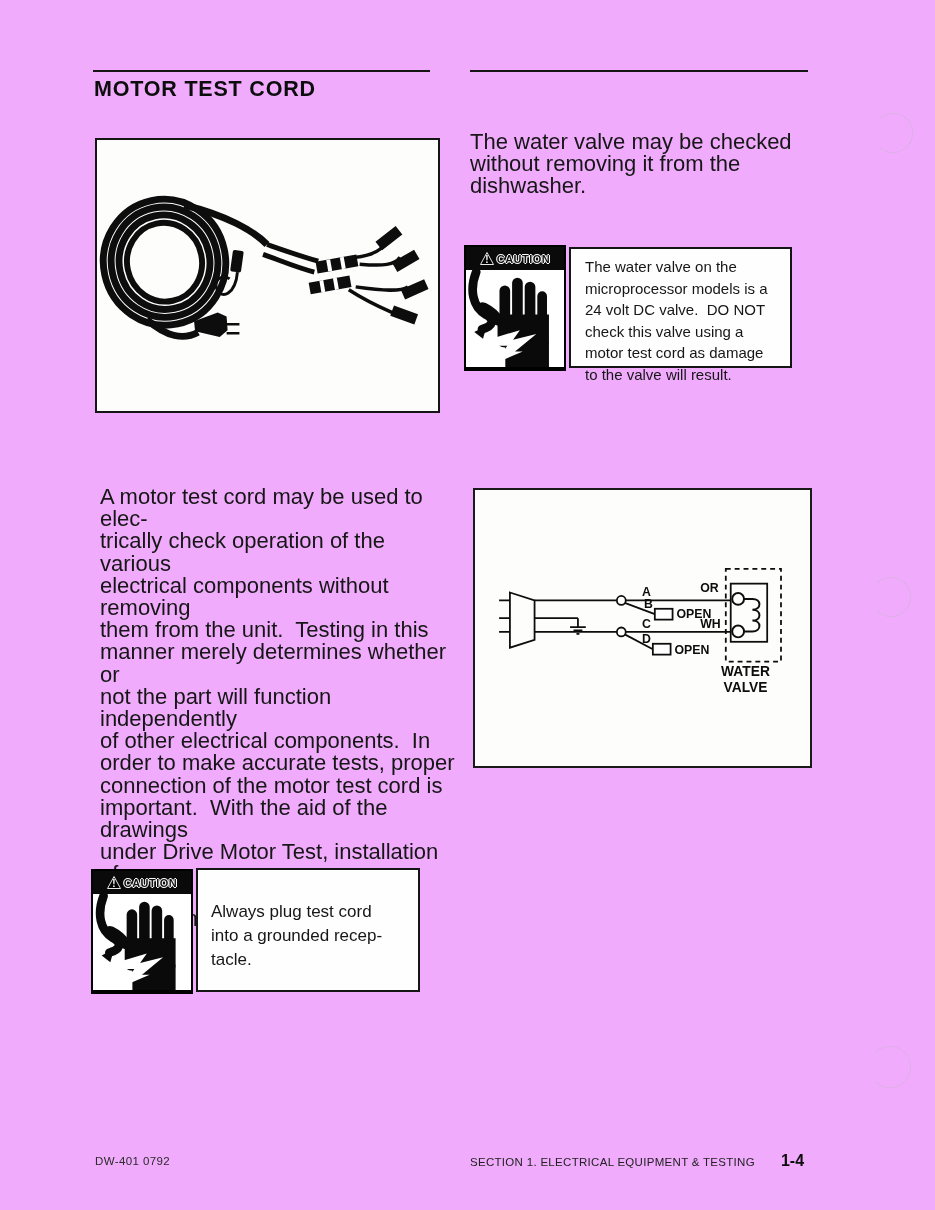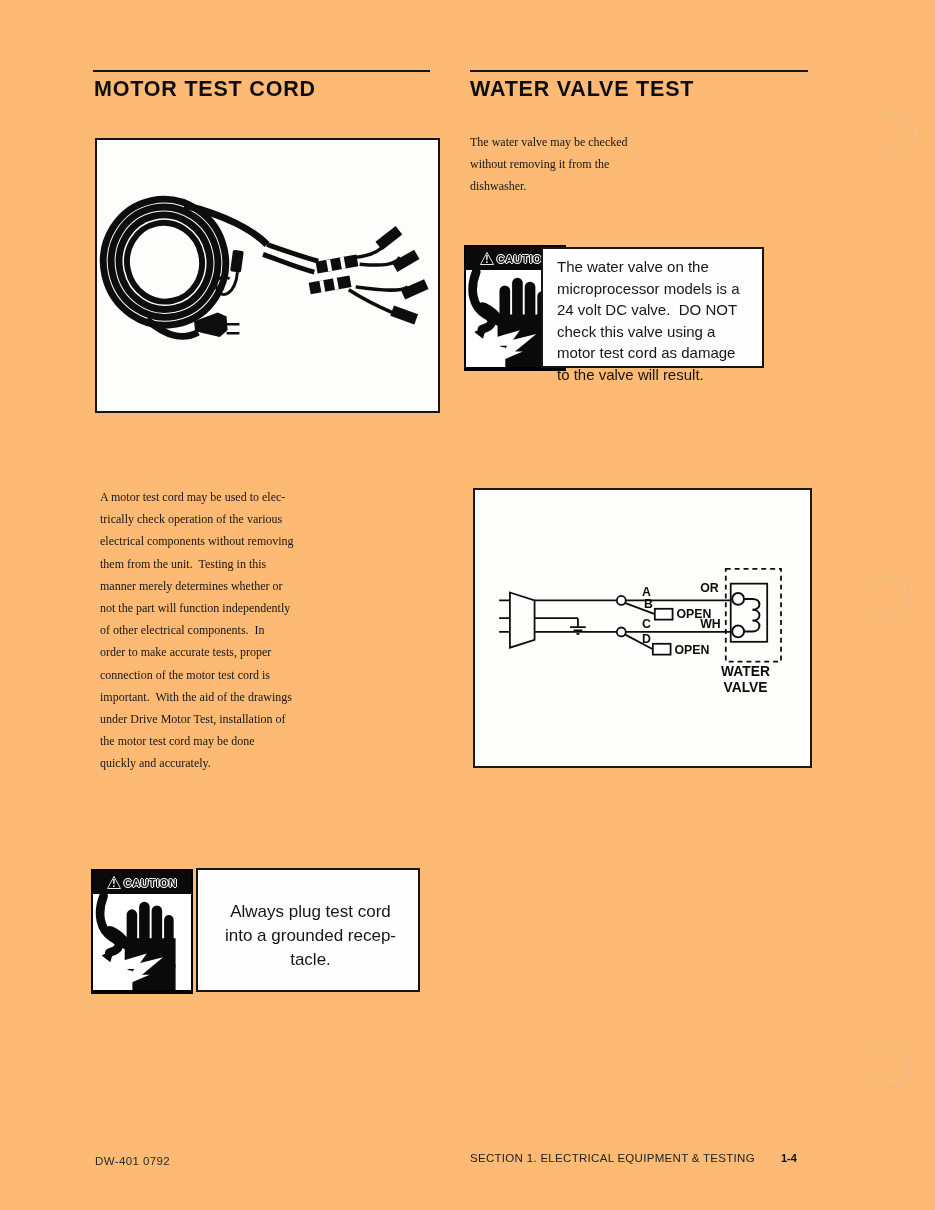--- a/index.html
+++ b/index.html
@@ -1,28 +1,28 @@
 <!DOCTYPE html>
 <html><head>
 <meta charset="utf-8">
 <style>
   html,body{margin:0;padding:0;background:#e8e8e8;}
   .page{
-    position:relative;width:935px;height:1210px;background:#fdba74;
+    position:relative;width:935px;height:1210px;background:#f0abfc;
     font-family:"Liberation Sans","DejaVu Sans",sans-serif;color:#111;
     overflow:hidden;margin:0 auto;
   }
   .abs{position:absolute;}
   .rule{border-top:2px solid #151515;height:0;}
   h1.sec{
     margin:0;font-size:21.5px;font-weight:700;letter-spacing:0.8px;
     color:#0d0d0d;white-space:nowrap;
   }
   .para{
-    white-space:pre-wrap;font-size:12px;line-height:22.2px;color:#161616;font-family:Liberation Serif, serif;
+    white-space:pre-wrap;font-size:22px;line-height:22.2px;color:#161616;
   }
   .photo-frame{border:2px solid #151515;background:#fdfdfc;}
   .diagram-frame{border:2px solid #1a1a1a;background:#fdfdfc;}
   .caution-panel{
     border:2px solid #000;border-bottom-width:4px;background:#fff;
     display:flex;flex-direction:column;box-sizing:border-box;
   }
   .caution-banner{
     height:23px;background:#0a0a0a;display:flex;align-items:center;
     justify-content:center;gap:3px;flex:none;
@@ -36,21 +36,21 @@
     border:2px solid #151515;background:#fefefe;box-sizing:border-box;
     white-space:pre-wrap;color:#161616;
   }
   .punch-hole{
     border-radius:50%;border:1.6px dotted #b9b9b9;
     border-left-color:transparent;opacity:.75;
   }
   .footer-doc{font-size:11.5px;color:#2a2a2a;letter-spacing:0.4px;}
   .footer-right{display:flex;align-items:baseline;}
   .footer-sec{font-size:11.5px;color:#222;letter-spacing:0.3px;}
-  .footer-page{font-size:11px;font-weight:700;color:#0d0d0d;margin-left:26px;}
+  .footer-page{font-size:16px;font-weight:700;color:#0d0d0d;margin-left:26px;}
   svg text{font-family:"Liberation Sans","DejaVu Sans",sans-serif;}
 </style>
 </head>
 <body>
 
 <div class="page">
 
   <div class="abs rule" style="left:93px;top:70px;width:337px;"></div>
   <h1 class="sec abs" style="left:94px;top:77px;">MOTOR TEST CORD</h1>
 
@@ -135,26 +135,25 @@
         <rect x="47" y="8" width="11" height="52" rx="5.5"></rect>
         <rect x="60" y="12" width="11" height="48" rx="5.5"></rect>
         <rect x="73" y="22" width="10" height="38" rx="5"></rect>
         <path d="M32,46 H85 V74 Q85,80 78,80 H40 Q32,80 32,72 Z"></path>
         <rect x="40" y="74" width="45" height="26"></rect>
         <path d="M34,58 Q18,54 13,40 Q11,31 20,34 Q32,40 38,50 Z"></path>
       </g>
       <polygon points="28,70 55,62 48,72 72,66 50,84 58,84 30,96 42,78 30,78" fill="#fff"></polygon>
     </svg>
   </div>
-  <div class="abs caution-textbox" style="left:196px;top:868px;width:224px;height:124px;padding:30px 8px 0 13px;font-size:17px;line-height:24px;text-align:center;">Always plug test cord
+  <div class="abs caution-textbox" style="left:196px;top:868px;width:224px;height:124px;padding:30px 8px 0 13px;font-size:17px;line-height:24px;">Always plug test cord
 into a grounded recep-
 tacle.</div>
 
   <div class="abs rule" style="left:470px;top:70px;width:338px;"></div>
-  <h1 class="sec abs" style="left:470px;top:77px;">WATER VALVE TEST</h1>
 
   <div class="abs para" style="left:470px;top:131px;width:345px;">The water valve may be checked
 without removing it from the
 dishwasher.</div>
 
   <div class="abs caution-panel" style="left:464px;top:245px;width:102px;height:126px;">
     <div class="caution-banner">
       <svg width="14" height="13" viewBox="0 0 14 13">
         <polygon points="7,0.5 13.5,12.5 0.5,12.5" fill="#000" stroke="#e8e8e8" stroke-width="1"></polygon>
         <text x="7" y="11" text-anchor="middle" font-size="10" font-weight="700" fill="#fff">!</text>
@@ -169,21 +168,21 @@
         <rect x="47" y="8" width="11" height="52" rx="5.5"></rect>
         <rect x="60" y="12" width="11" height="48" rx="5.5"></rect>
         <rect x="73" y="22" width="10" height="38" rx="5"></rect>
         <path d="M32,46 H85 V74 Q85,80 78,80 H40 Q32,80 32,72 Z"></path>
         <rect x="40" y="74" width="45" height="26"></rect>
         <path d="M34,58 Q18,54 13,40 Q11,31 20,34 Q32,40 38,50 Z"></path>
       </g>
       <polygon points="28,70 55,62 48,72 72,66 50,84 58,84 30,96 42,78 30,78" fill="#fff"></polygon>
     </svg>
   </div>
-  <div class="abs caution-textbox" style="left:541px;top:247px;width:223px;height:121px;padding:7px 8px 0 14px;font-size:15px;line-height:21.5px;">The water valve on the
+  <div class="abs caution-textbox" style="left:569px;top:247px;width:223px;height:121px;padding:7px 8px 0 14px;font-size:15px;line-height:21.5px;">The water valve on the
 microprocessor models is a
 24 volt DC valve.  DO NOT
 check this valve using a
 motor test cord as damage
 to the valve will result.</div>
 
 
   <div class="abs diagram-frame" style="left:473px;top:488px;width:335px;height:276px;">
     <svg width="335" height="276" viewBox="0 0 339 280">
       <g stroke="#0d0d0d" stroke-width="1.8" fill="none">

